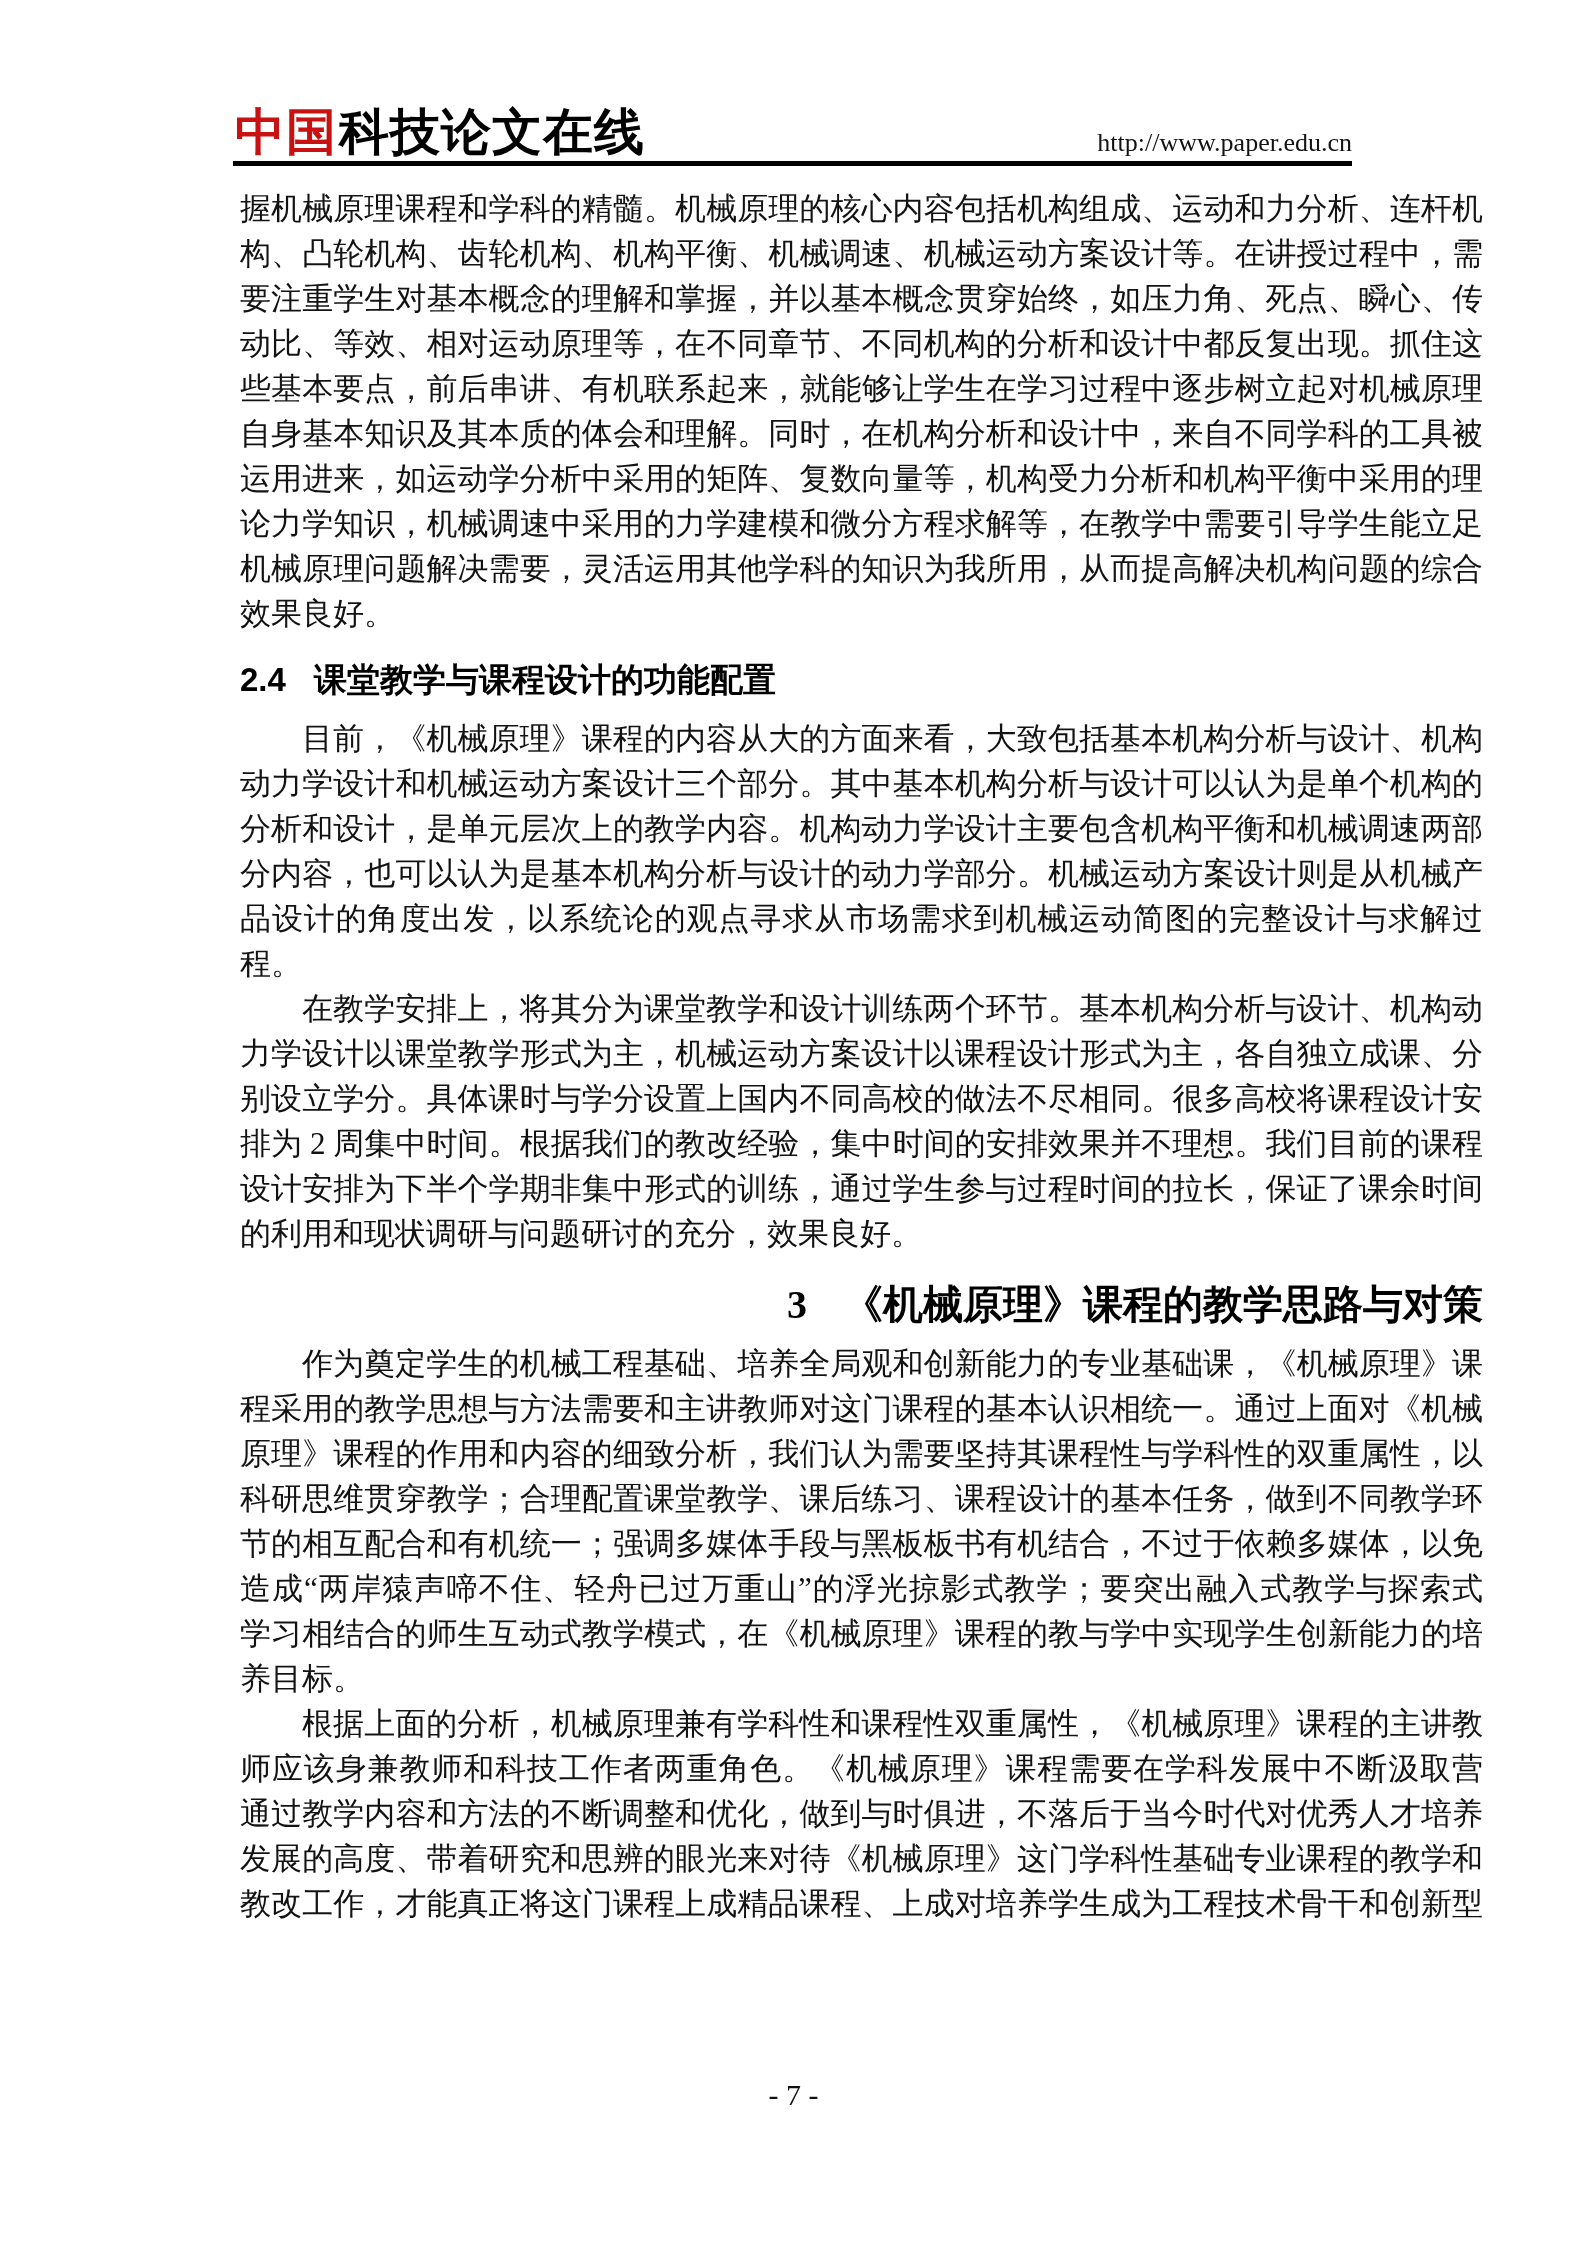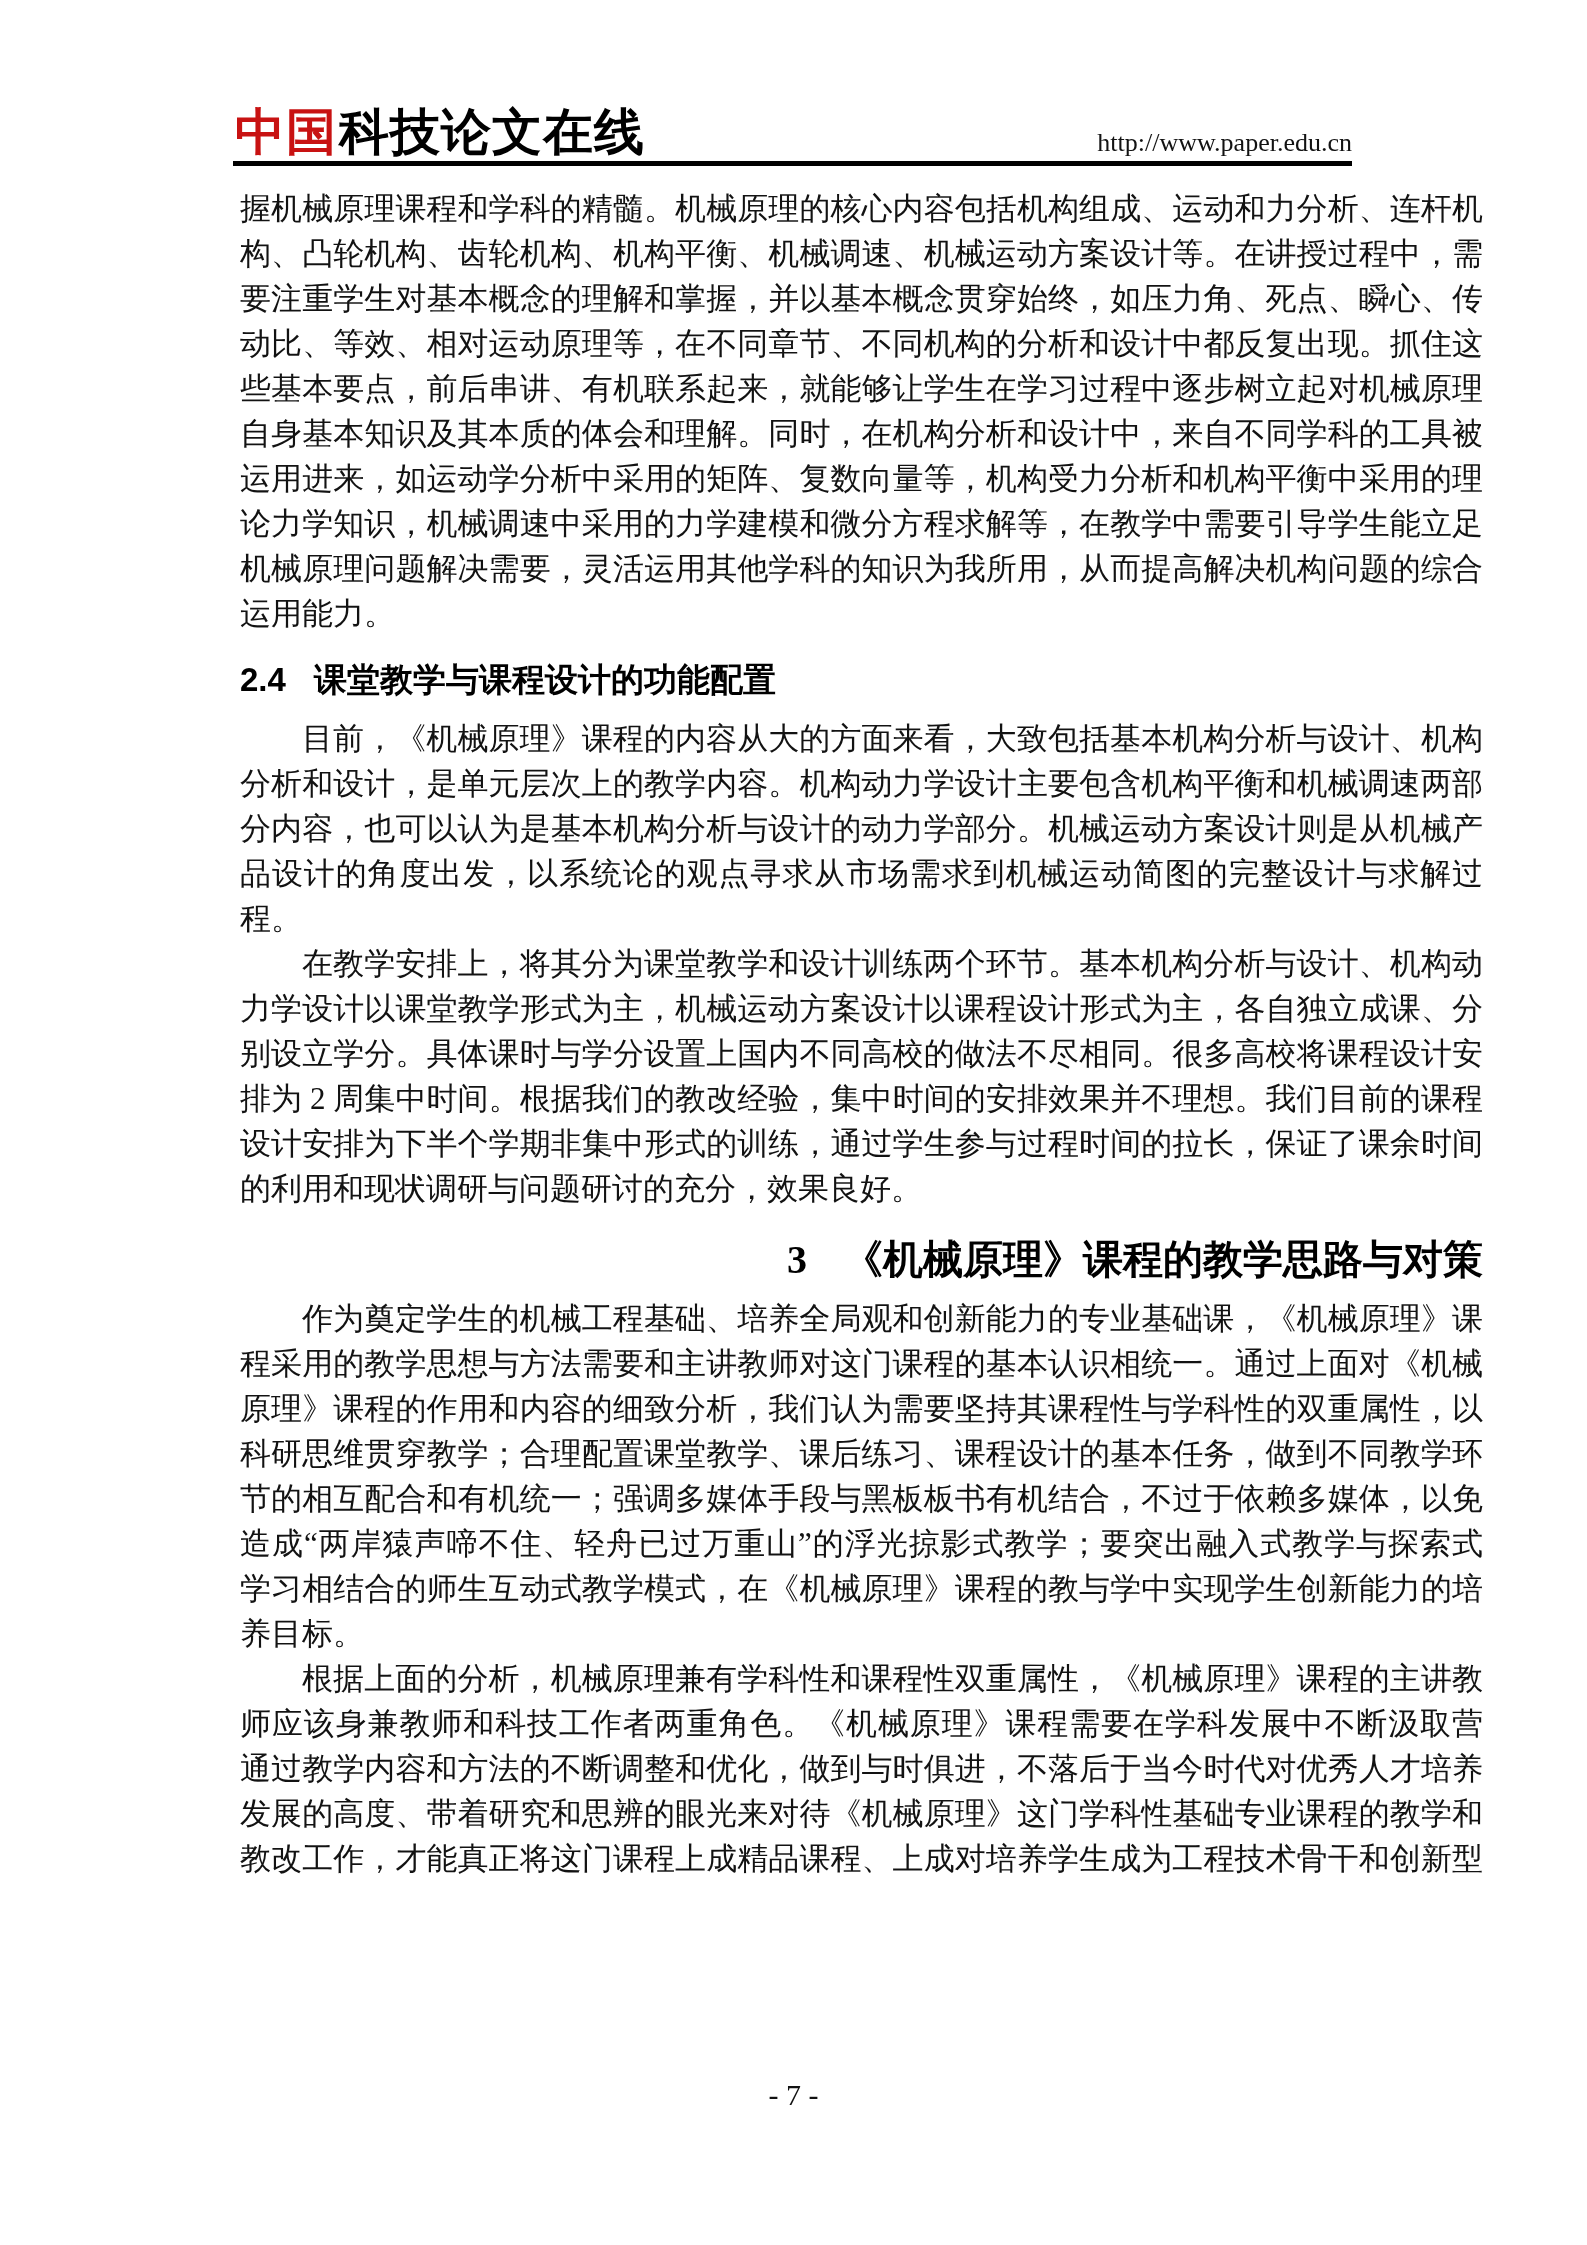--- a/index.html
+++ b/index.html
@@ -75,25 +75,26 @@
       <div class="para">
         <div class="line">握机械原理课程和学科的精髓。机械原理的核心内容包括机构组成、运动和力分析、连杆机</div>
         <div class="line">构、凸轮机构、齿轮机构、机构平衡、机械调速、机械运动方案设计等。在讲授过程中，需</div>
         <div class="line">要注重学生对基本概念的理解和掌握，并以基本概念贯穿始终，如压力角、死点、瞬心、传</div>
         <div class="line">动比、等效、相对运动原理等，在不同章节、不同机构的分析和设计中都反复出现。抓住这</div>
         <div class="line">些基本要点，前后串讲、有机联系起来，就能够让学生在学习过程中逐步树立起对机械原理</div>
         <div class="line">自身基本知识及其本质的体会和理解。同时，在机构分析和设计中，来自不同学科的工具被</div>
         <div class="line">运用进来，如运动学分析中采用的矩阵、复数向量等，机构受力分析和机构平衡中采用的理</div>
         <div class="line">论力学知识，机械调速中采用的力学建模和微分方程求解等，在教学中需要引导学生能立足</div>
         <div class="line">机械原理问题解决需要，灵活运用其他学科的知识为我所用，从而提高解决机构问题的综合</div>
-        <div class="line lastline">运用能力。</div>
+        <div class="line lastline">效果良好。</div>
       </div>
       <div class="h2"><span class="hnum">2.4</span><span>课堂教学与课程设计的功能配置</span></div>
       <div class="para">
         <div class="line firstline">目前，《机械原理》课程的内容从大的方面来看，大致包括基本机构分析与设计、机构</div>
+        <div class="line">动力学设计和机械运动方案设计三个部分。其中基本机构分析与设计可以认为是单个机构的</div>
         <div class="line">分析和设计，是单元层次上的教学内容。机构动力学设计主要包含机构平衡和机械调速两部</div>
         <div class="line">分内容，也可以认为是基本机构分析与设计的动力学部分。机械运动方案设计则是从机械产</div>
         <div class="line">品设计的角度出发，以系统论的观点寻求从市场需求到机械运动简图的完整设计与求解过</div>
         <div class="line lastline">程。</div>
       </div>
       <div class="para">
         <div class="line firstline">在教学安排上，将其分为课堂教学和设计训练两个环节。基本机构分析与设计、机构动</div>
         <div class="line">力学设计以课堂教学形式为主，机械运动方案设计以课程设计形式为主，各自独立成课、分</div>
         <div class="line">别设立学分。具体课时与学分设置上国内不同高校的做法不尽相同。很多高校将课程设计安</div>
         <div class="line">排为 2 周集中时间。根据我们的教改经验，集中时间的安排效果并不理想。我们目前的课程</div>

